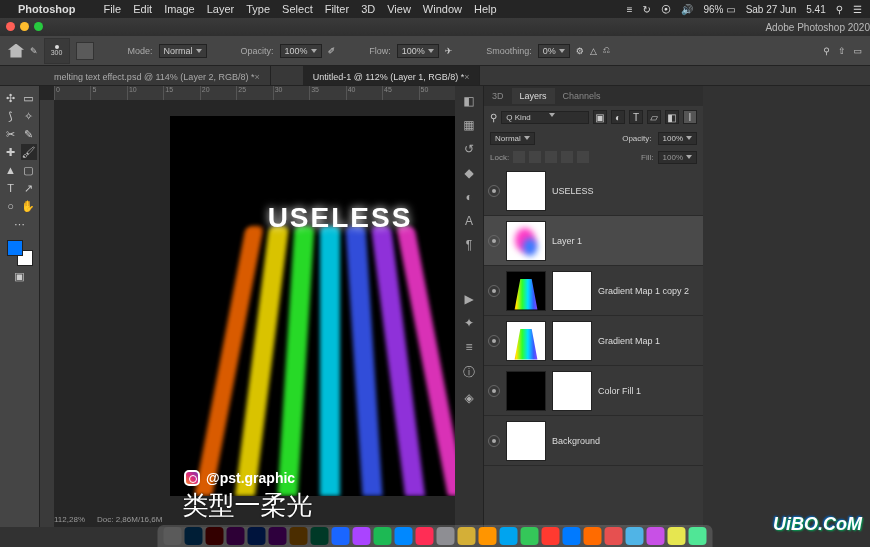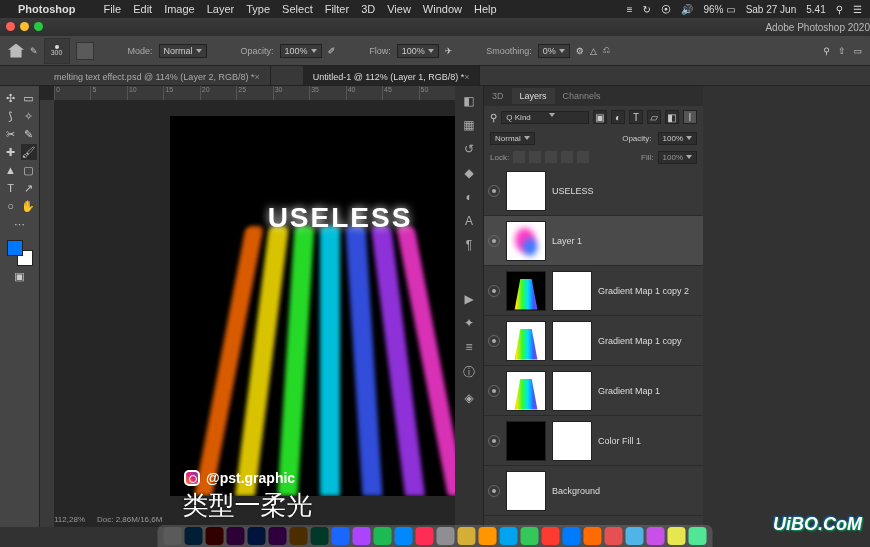--- a/index.html
+++ b/index.html
@@ -317,28 +317,20 @@
             </div>
     <div class="mask"></div>
     <span class="lname">Gradient Map 1 copy 2</span>
           </div>
           <div class="layer">
     <div class="eye"></div>
     <div class="thumb">
               <div class="rainbow-mini"></div>
             </div>
     <div class="mask"></div>
-    <span class="lname">Gradient Map 1 copy</span>
-          </div>
-          <div class="layer">
-    <div class="eye"></div>
-    <div class="thumb">
-              <div class="rainbow-mini"></div>
-            </div>
-    <div class="mask"></div>
     <span class="lname">Gradient Map 1</span>
           </div>
           <div class="layer">
     <div class="eye"></div>
     <div class="thumb dark"></div>
     <div class="mask"></div>
     <span class="lname">Color Fill 1</span>
           </div>
           <div class="layer">
     <div class="eye"></div>

